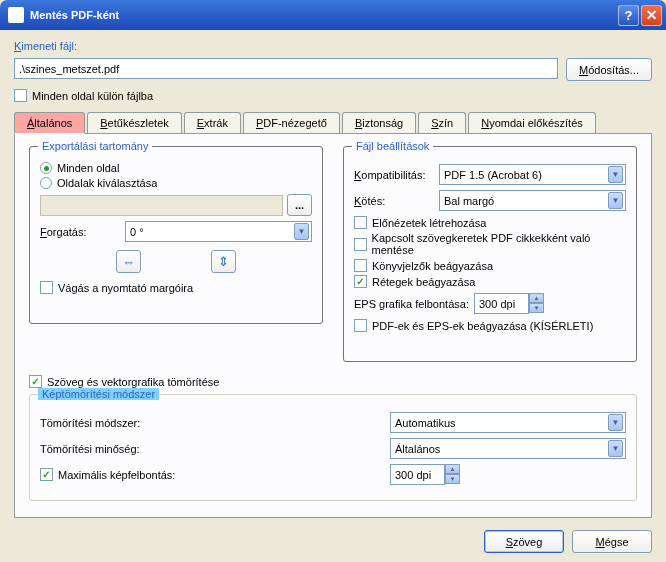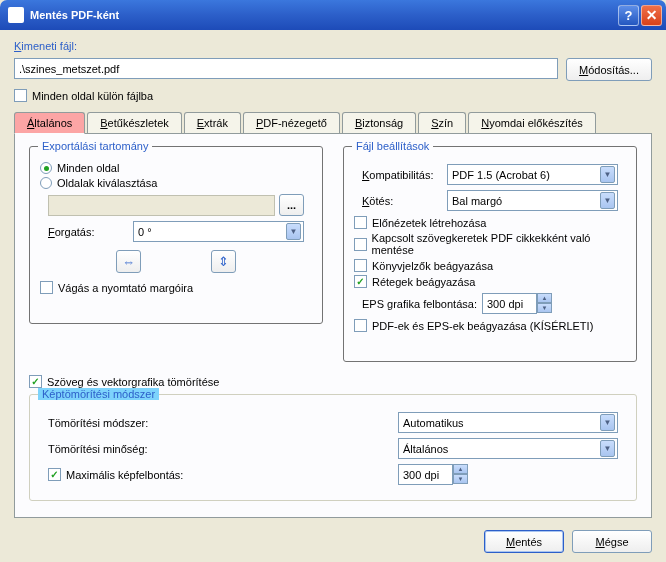--- a/index.html
+++ b/index.html
@@ -22,21 +22,21 @@
 .radio { width: 12px; height: 12px; border: 1px solid #7f9db9; border-radius: 50%; background: #fff; display: inline-flex; align-items: center; justify-content: center; }
 .radio.checked::after { content: ""; width: 5px; height: 5px; background: #21a121; border-radius: 50%; }
 .tabs { display: flex; margin-top: 10px; gap: 2px; position: relative; z-index: 2; }
 .tab { padding: 4px 12px; border: 1px solid #919b9c; border-bottom: none; background: #f5f4ea; border-radius: 3px 3px 0 0; cursor: pointer; position: relative; }
 .tab.active { background: #fca5a5; border-bottom: 1px solid #fcfcfe; margin-bottom: -1px; z-index: 3; }
 .tab-panel { border: 1px solid #919b9c; background: #fcfcfe; padding: 12px 14px 16px 14px; position: relative; z-index: 1; }
 .cols { display: flex; gap: 20px; }
 .col { flex: 1; }
 .groupbox { border: 1px solid #737373; border-radius: 3px; padding: 12px 10px 26px 10px; position: relative; margin-bottom: 10px; }
 .groupbox-title { position: absolute; top: -7px; left: 8px; background: #fcfcfe; padding: 0 4px; color: #2c5fc9; }
-.form-row { display: flex; align-items: center; margin: 5px 8px; }
+.form-row { display: flex; align-items: center; margin: 5px 0; }
 .form-label { width: 85px; }
 .form-label-wide { width: 120px; }
 .dropdown { flex: 1; height: 21px; border: 1px solid #7f9db9; background: #fff; display: flex; align-items: center; justify-content: space-between; padding: 0 2px 0 4px; }
 .dropdown-handle { width: 15px; height: 17px; background: linear-gradient(to bottom, #c9ddfc, #a9c5f0); border: 1px solid #7f9db9; border-radius: 2px; display: flex; align-items: center; justify-content: center; font-size: 8px; color: #4d6185; }
 .disabled-input { height: 21px; border: 1px solid #c0c0b0; background: #ece9d8; flex: 1; }
 .icon-btn { width: 25px; height: 23px; border: 1px solid #7f9db9; background: linear-gradient(to bottom, #fff, #eee); border-radius: 3px; display: inline-flex; align-items: center; justify-content: center; cursor: pointer; }
 .ellipsis-btn { width: 25px; height: 22px; border: 1px solid #7f9db9; background: linear-gradient(to bottom, #fff, #eee); border-radius: 3px; display: inline-flex; align-items: center; justify-content: center; cursor: pointer; font-weight: bold; }
 .arrows-h::before { content: "⇔"; color: #3366cc; font-size: 13px; }
 .arrows-v::before { content: "⇕"; color: #3366cc; font-size: 13px; }
 .spinner { display: flex; }
@@ -204,16 +204,16 @@
           <div class="spinner-btns">
             <div class="spin-btn">▲</div>
             <div class="spin-btn">▼</div>
           </div>
         </div>
       </div>
     </div>
   </div>
 
   <div class="bottom-btns">
-    <button class="btn default underline-first">Mentés</button>
+    <button class="btn default underline-first">Szöveg</button>
     <button class="btn underline-first">Mégse</button>
   </div>
 </div>
 
 </body></html>

